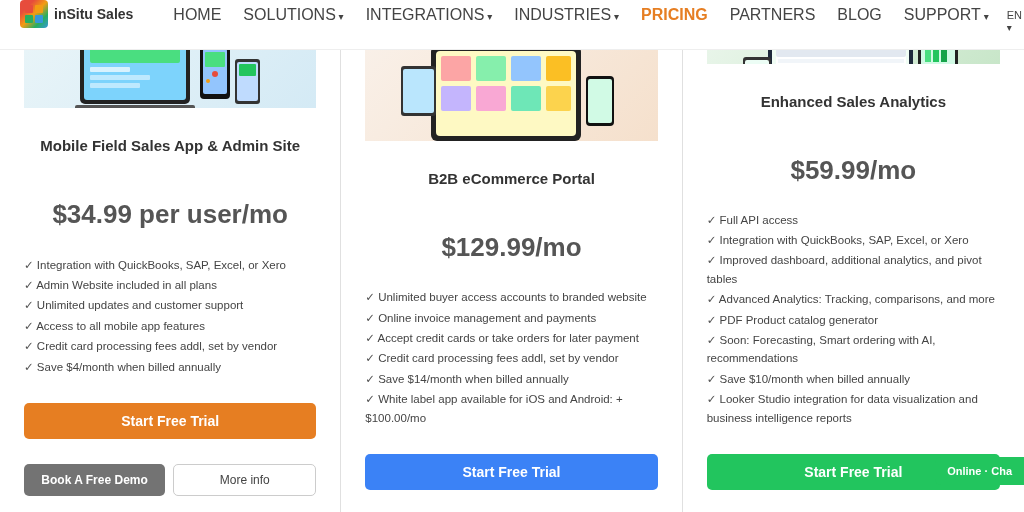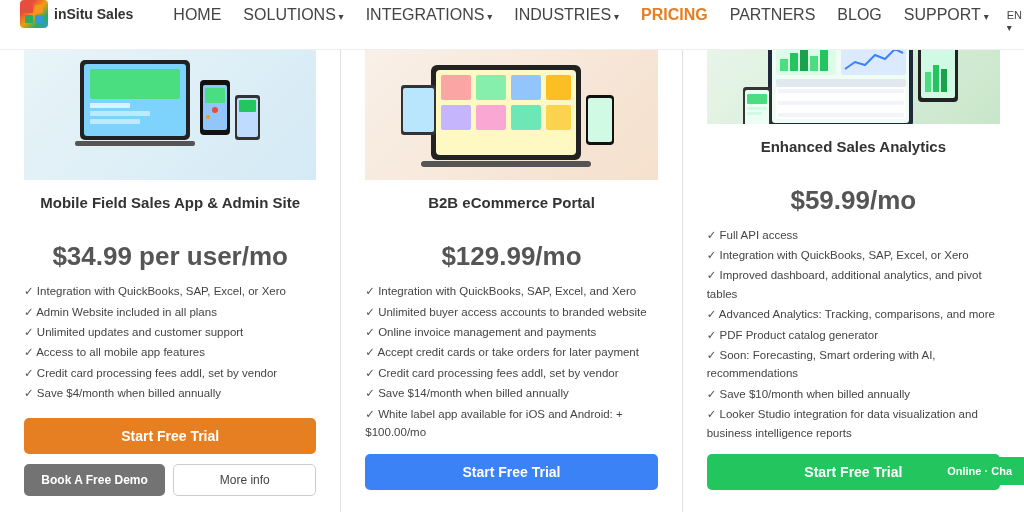--- a/index.html
+++ b/index.html
@@ -43,20 +43,21 @@
 
     
     .pricing-container {
       display: grid; grid-template-columns: 1fr 1fr 1fr;
       gap: 0; width: 100%; height: calc(512px - 50px); overflow: hidden;
     }
     .pricing-card {
       border-right: 1px solid #e0e0e0; padding: 0 24px 16px;
       display: flex; flex-direction: column; align-items: center;
       overflow: hidden;
+      gap: 15px;
     }
     .pricing-card:last-child { border-right: none; }
 
     .card-image {
       width: 100%; height: 130px; background: #f5f5f5;
       display: flex; align-items: center; justify-content: center;
       margin-bottom: 12px; position: relative; overflow: hidden;
     }
 
     .card-title {
@@ -214,21 +215,20 @@
           <rect x="2" y="33" width="31" height="44" rx="2" fill="#bae6fd"></rect>
 
           <rect x="185" y="40" width="28" height="50" rx="4" fill="#111"></rect>
           <rect x="187" y="43" width="24" height="44" rx="2" fill="#d1fae5"></rect>
         </svg>
       </div>
     </div>
     <div class="card-title">B2B eCommerce Portal</div>
     <div class="card-price">$129.99/mo</div>
     <ul class="features-list">
-      <li>Integration with QuickBooks, SAP, Excel, and Xero</li>
       <li>Unlimited buyer access accounts to branded website</li>
       <li>Online invoice management and payments</li>
       <li>Accept credit cards or take orders for later payment</li>
       <li>Credit card processing fees addl, set by vendor</li>
       <li>Save $14/month when billed annually</li>
       <li>White label app available for iOS and Android: + $100.00/mo</li>
     </ul>
     <button class="btn-start-trial" style="background:#3b82f6;">Start Free Trial</button>
   </div>
 

